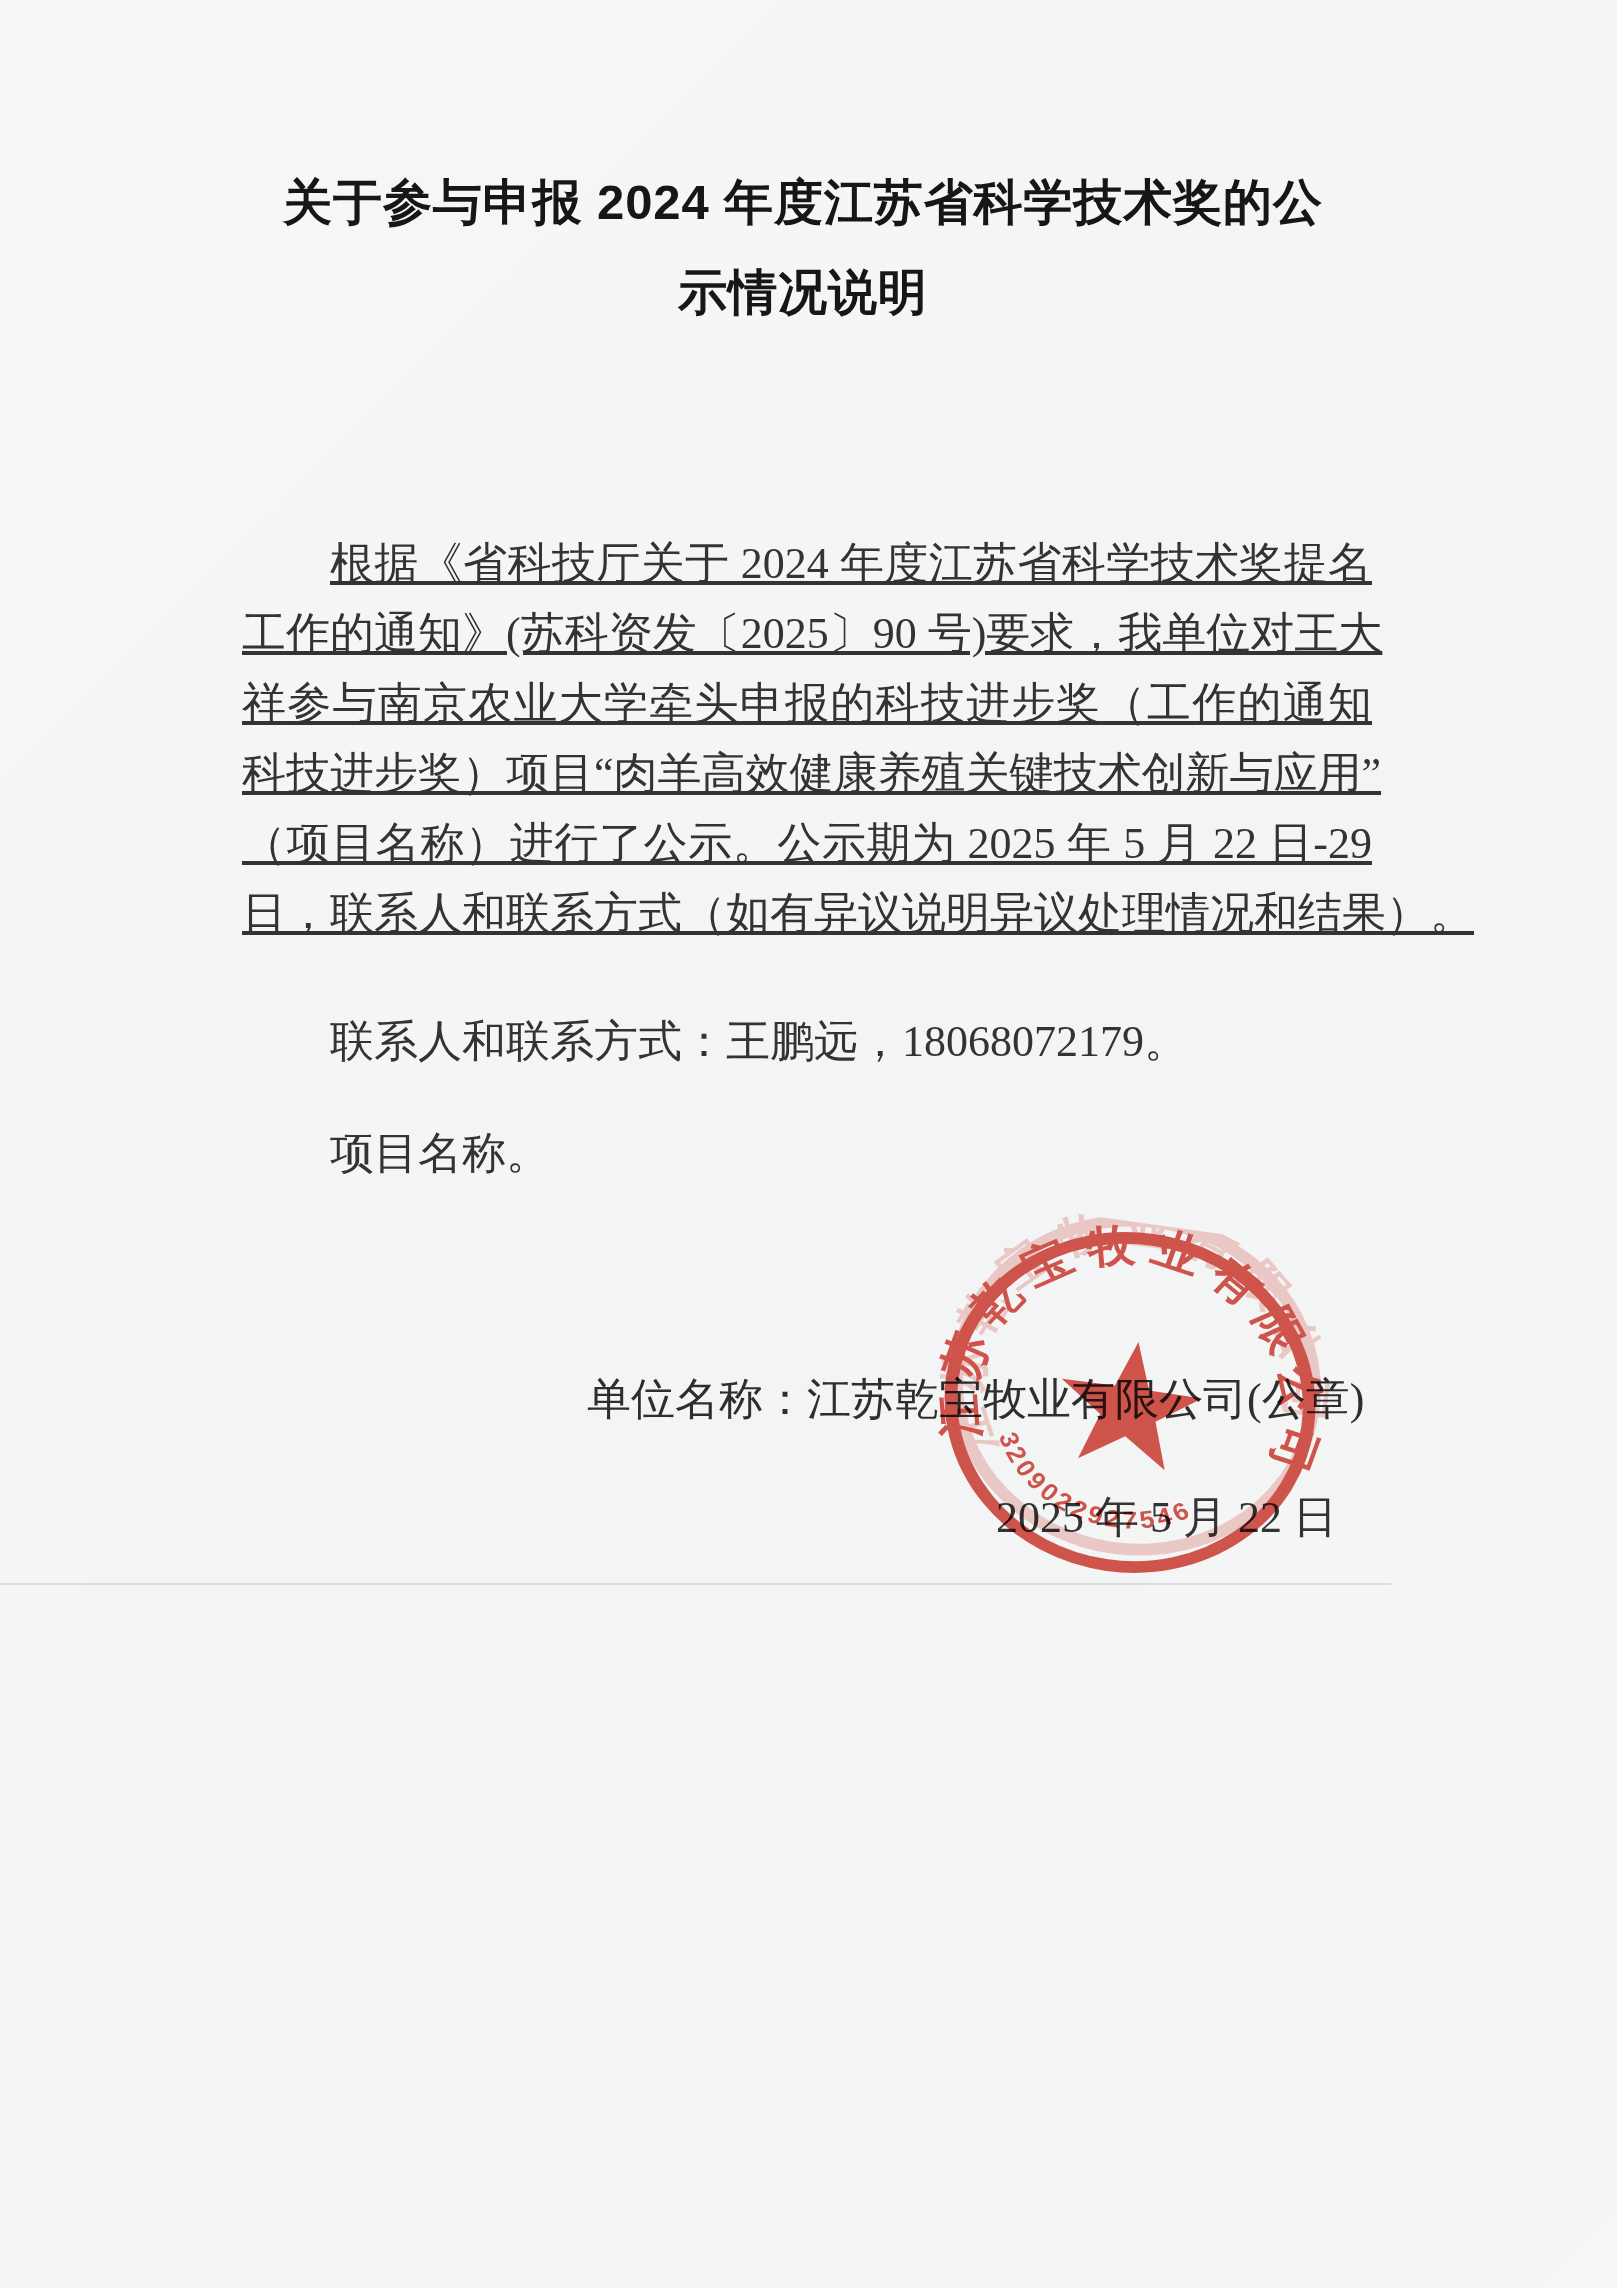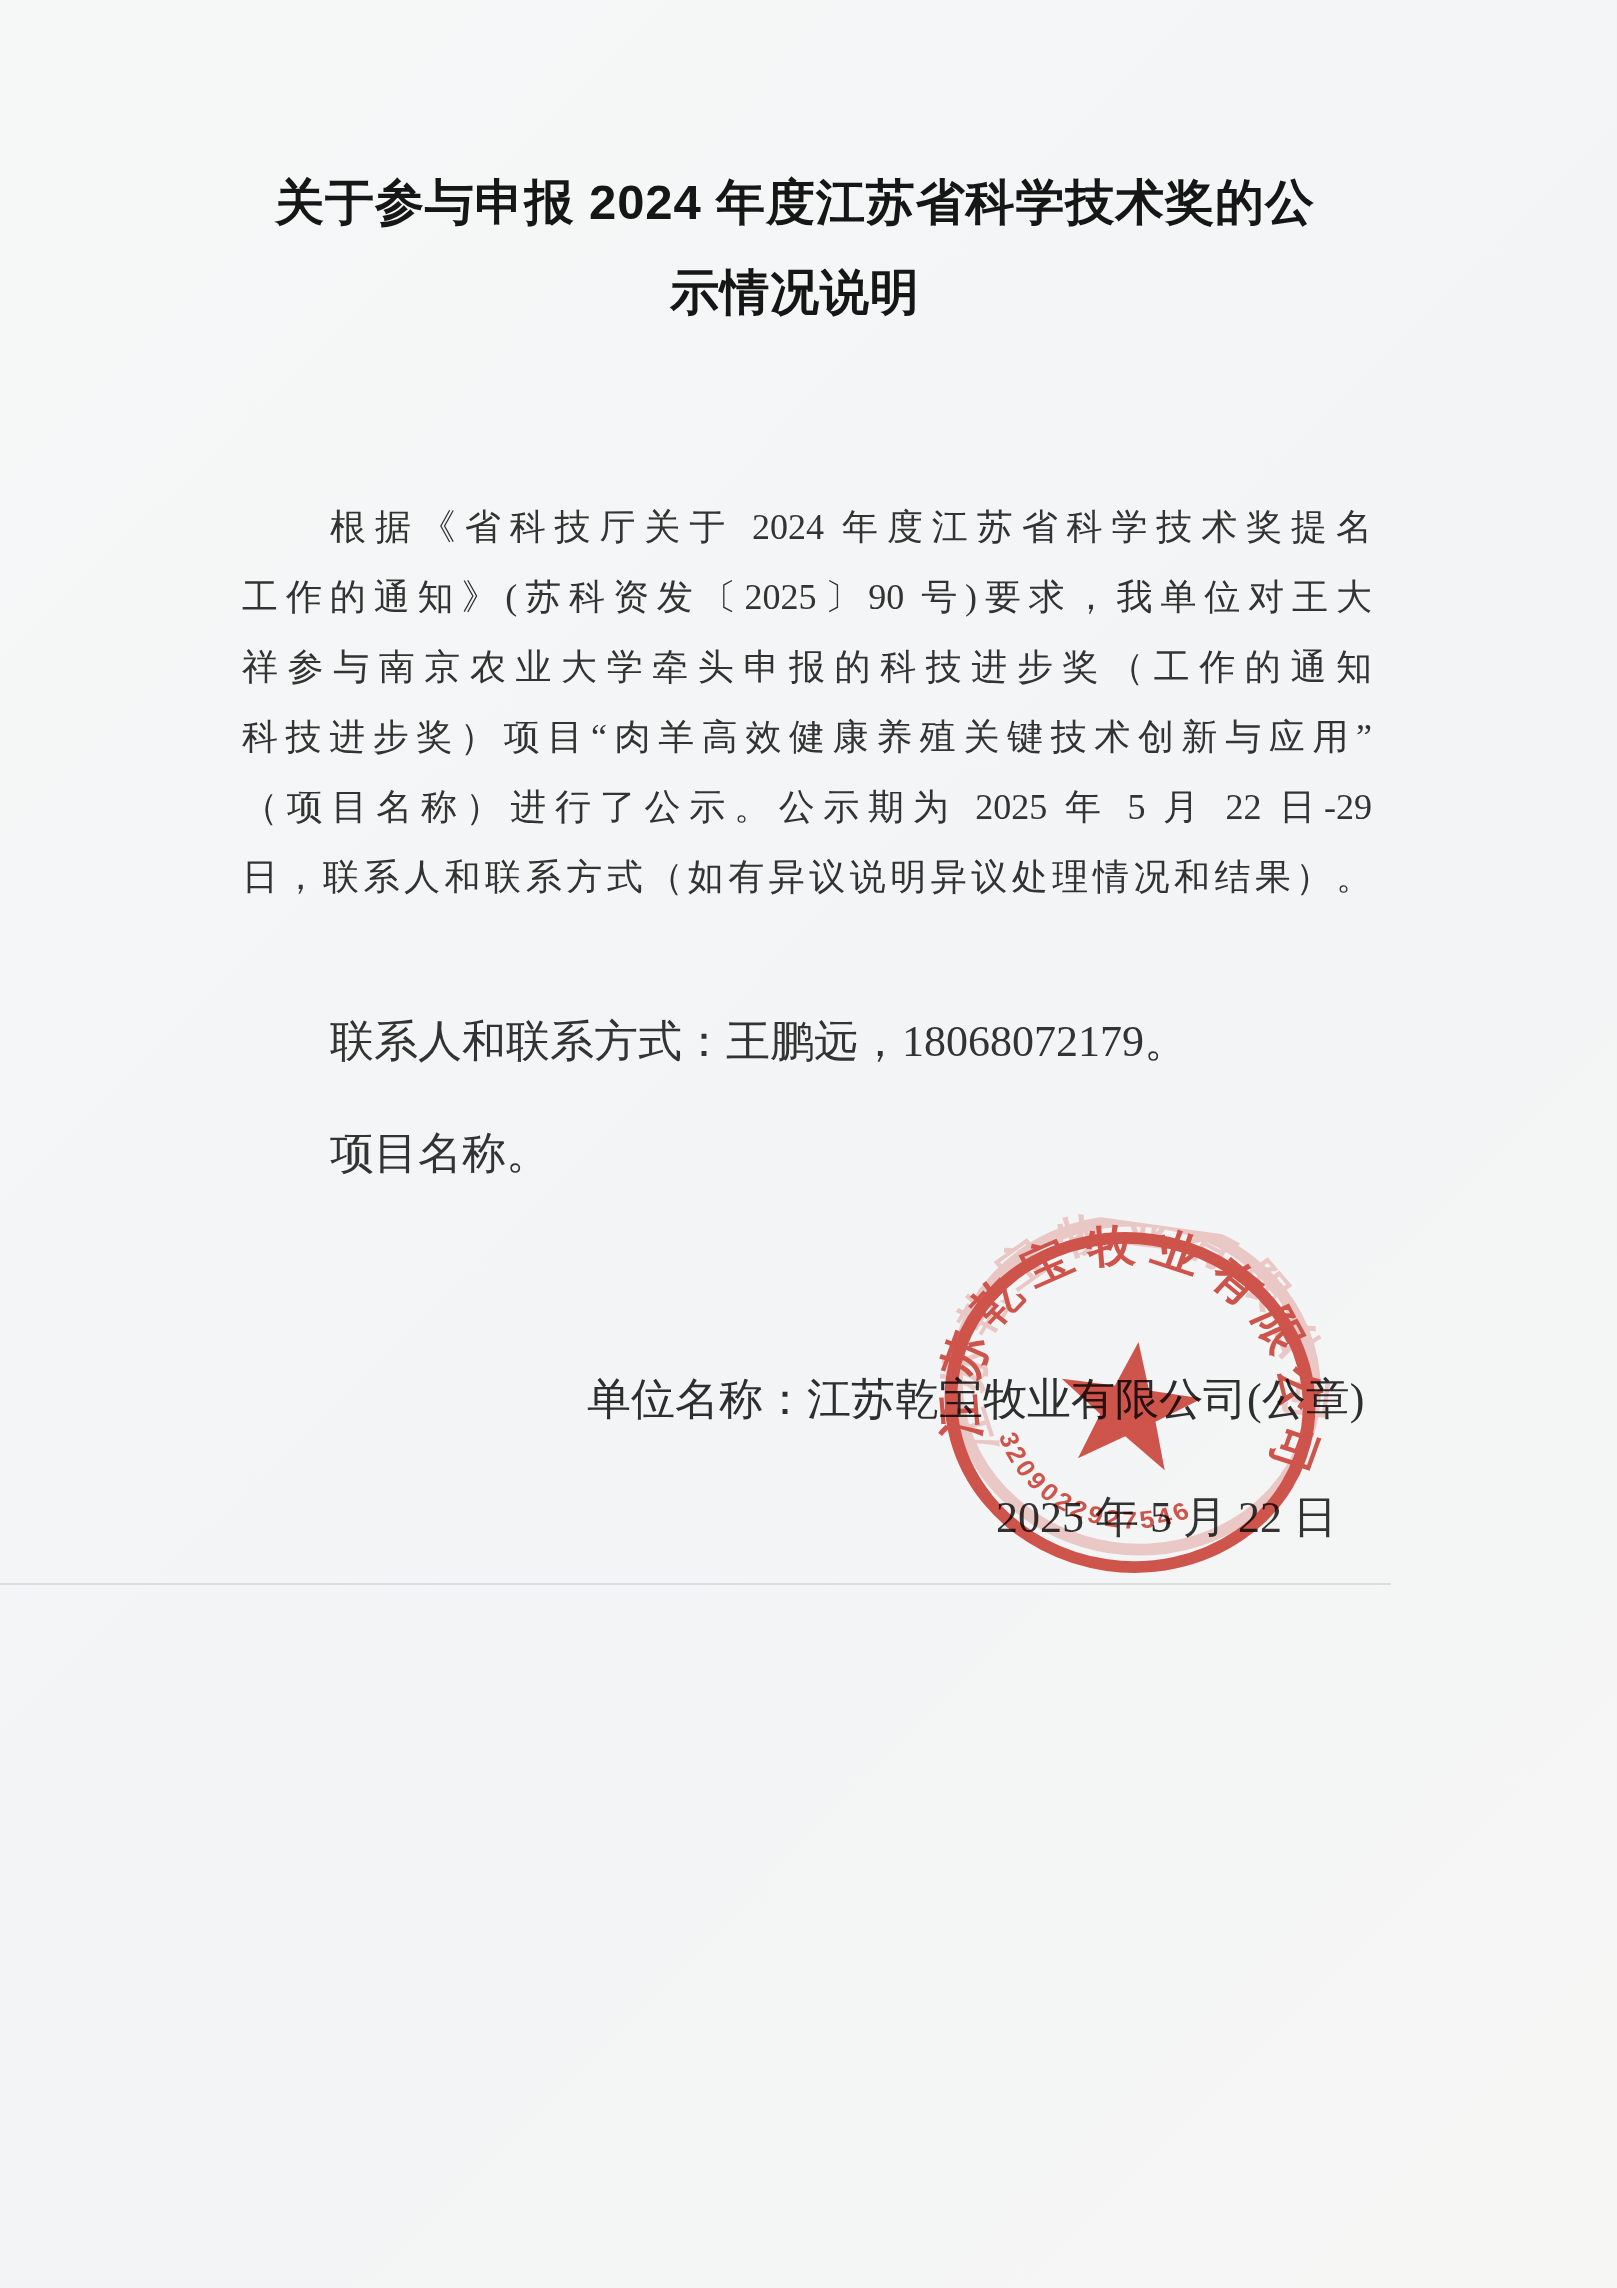--- a/index.html
+++ b/index.html
@@ -11,38 +11,39 @@
     width: 1617px;
     height: 2289px;
     background: linear-gradient(135deg, #f6f7f7 0%, #f3f4f5 55%, #f6f6f5 100%);
     overflow: hidden;
     font-family: "Liberation Serif", serif;
     color: #2a2a2a;
   }
   .title {
     position: absolute;
     top: 157px;
-    left: 230px;
+    left: 238px;
     width: 1130px;
     text-align: center;
     font-family: "Liberation Sans", sans-serif;
     font-weight: bold;
     font-size: 49px;
     line-height: 90px;
     color: #161616;
     letter-spacing: 0.9px;
   }
   .body-block {
     position: absolute;
-    top: 492px;
+    top: 529px;
     left: 242px;
     width: 1130px;
-    font-size: 36px;
+    font-size: 44px;
     line-height: 70px;
     color: #333;
+    text-decoration: underline;
   }
   .body-line {
     text-align: justify;
     text-align-last: justify;
     height: 70px;
     white-space: nowrap;
   }
   .body-line.indent {
     padding-left: 88px;
   }

